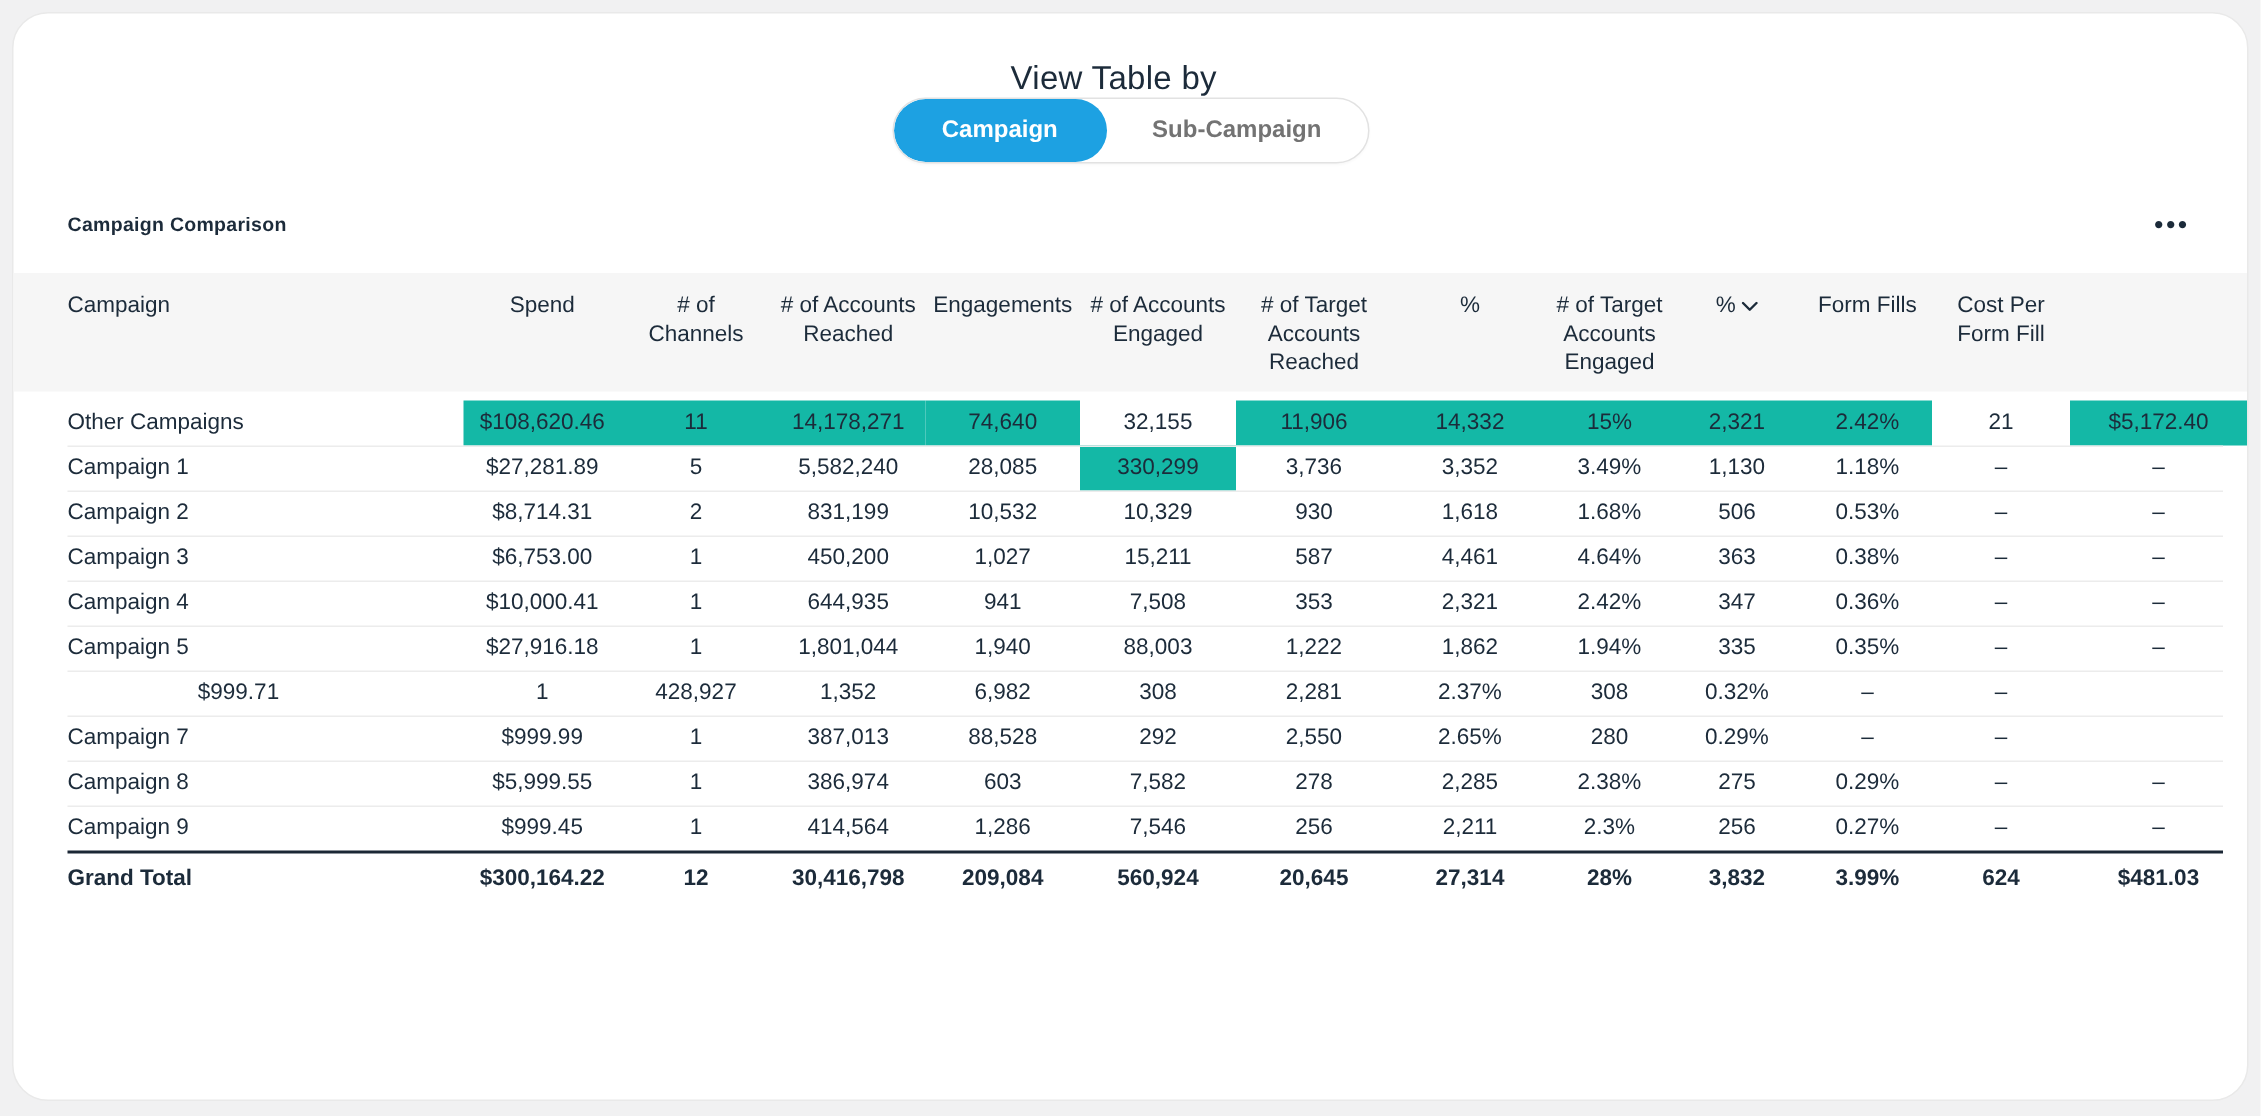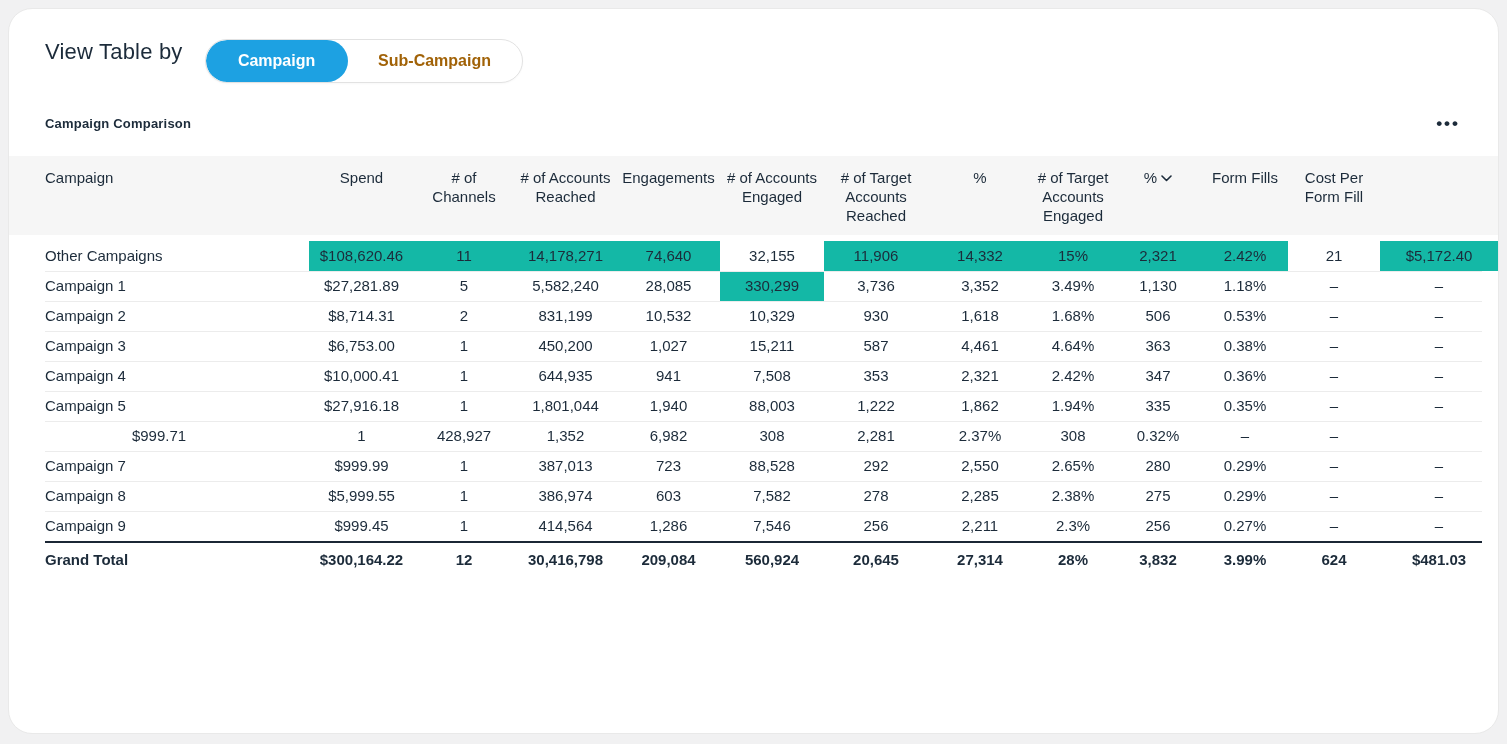--- a/index.html
+++ b/index.html
@@ -15,41 +15,42 @@
     background:#ffffff;
     border:1px solid #e9e9e9;
     border-radius:24px;
     margin:8px;
     height:726px;
     box-sizing:border-box;
     overflow:hidden;
   }
   
   .top-bar{
-    display:flex;
+    display:flex;align-items:center;
     padding:30px 36px 0 36px;
+    flex-direction:column;
   }
   .view-by-label{
     font-size:22px;
     letter-spacing:.2px;
     margin-right:22px;
   }
   .toggle{
     display:inline-flex;
     border:1px solid #e2e2e2;
     border-radius:22px;
     background:#fff;
     height:42px;
     overflow:hidden;
     box-shadow:0 1px 2px rgba(0,0,0,.03);
   }
   .toggle-option{
     display:flex;align-items:center;justify-content:center;
     font-size:16px;font-weight:600;
-    border:none;background:transparent;color:#a16207;
+    border:none;background:transparent;color:#737373;
     font-family:inherit;
     cursor:pointer;
     padding:0;
   }
   .toggle-option.selected{
     background:#1da1e2;color:#ffffff;
     border-radius:22px;
   }
   .toggle-option.opt-0{width:142px;}
   .toggle-option.opt-1{width:174px;}
@@ -307,21 +308,20 @@
           <div class="cell">308</div>
           <div class="cell">0.32%</div>
           <div class="cell">–</div>
           <div class="cell">–</div>
         </div>
         <div class="grid-row body-row">
           <div class="cell left">Campaign 7</div>
           <div class="cell">$999.99</div>
           <div class="cell">1</div>
           <div class="cell">387,013</div>
-          <div class="cell">723</div>
           <div class="cell">88,528</div>
           <div class="cell">292</div>
           <div class="cell">2,550</div>
           <div class="cell">2.65%</div>
           <div class="cell">280</div>
           <div class="cell">0.29%</div>
           <div class="cell">–</div>
           <div class="cell">–</div>
         </div>
         <div class="grid-row body-row">

